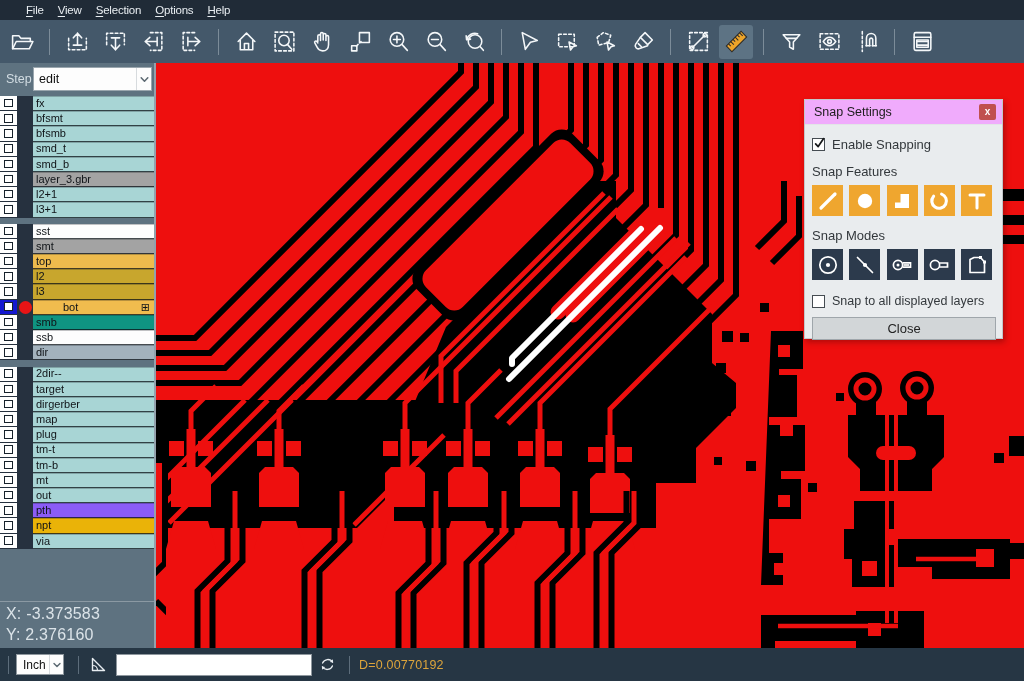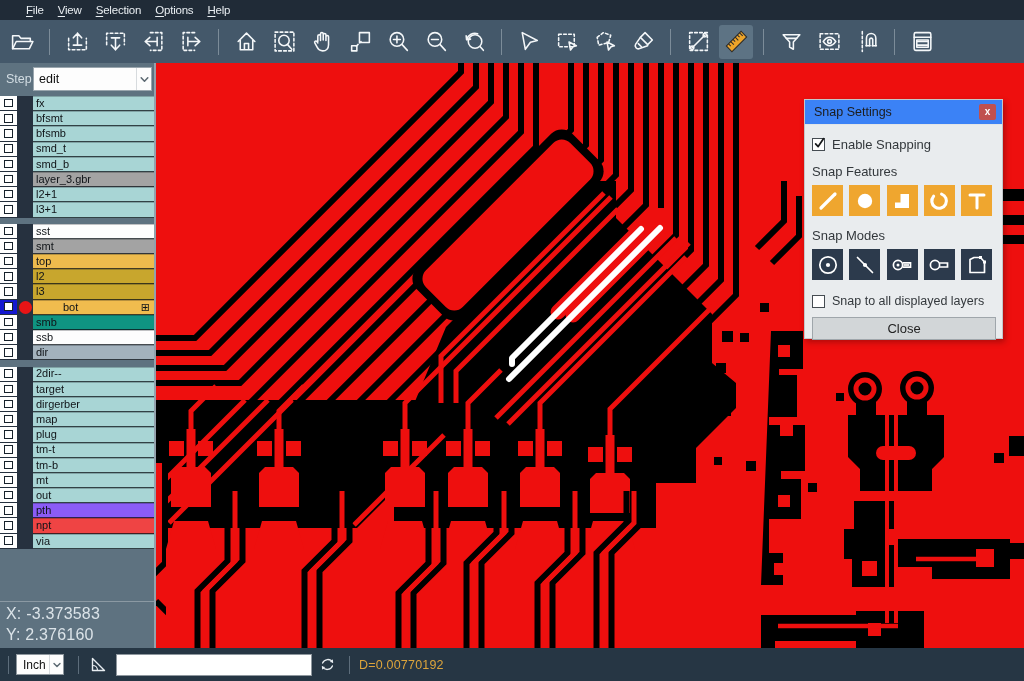--- a/index.html
+++ b/index.html
@@ -57,21 +57,21 @@
   .unit-select .val { font-size:12px; color:#111; margin-left:6px; flex:1; }
   .unit-select .chev { width:14px; height:100%; border-left:1px solid #d7dbde; display:flex; align-items:center; justify-content:center; }
   .angle-icon { margin:0 9px 0 11px; flex:0 0 auto; width:17px; height:17px; }
   .sb-input { width:196px; height:22px; background:#fff; border:1px solid #8e979e; font-size:12px; padding:0 4px; color:#111; flex:0 0 auto; }
   .refresh-icon { margin:0 14px 0 8px; width:15px; height:15px; flex:0 0 auto; }
   .d-value { color:#dca43b; font-size:12.5px; margin-left:9px; letter-spacing:.2px; }
 
   
   .dialog { position:absolute; left:804px; top:99px; width:199px; height:240px; background:#e9ecee;
             border:1px solid #c3c7ca; box-shadow:2px 3px 6px rgba(0,0,0,.28); }
-  .dlg-title { height:25px; background:#3b82f6; border-bottom:1px solid #e2e5e7; display:flex; align-items:center; position:relative; }
+  .dlg-title { height:25px; background:#f0abfc; border-bottom:1px solid #e2e5e7; display:flex; align-items:center; position:relative; }
   .dlg-title .t { font-size:12.5px; color:#1c1c1c; margin-left:9px; }
   .dlg-close { position:absolute; right:6px; top:4px; width:17px; height:16px; background:#c0504f; border-radius:2px;
                color:#fff; font-size:10px; line-height:15px; text-align:center; font-weight:bold; }
   .dlg-body { padding:12px 7px 0 7px; }
   .chk-row { display:flex; align-items:center; margin-bottom:2px; }
   .chk-box { width:13px; height:13px; background:#fff; border:1.4px solid #454c52; position:relative; flex:0 0 auto; }
   .chk-box svg { position:absolute; left:0px; top:-2px; width:13px; height:13px; }
   .chk-lbl { font-size:13px; color:#33383c; margin-left:7px; }
   .dlg-section { font-size:13px; color:#33383c; margin:12px 0 6px 0; }
   .btn-row { display:flex; gap:6.3px; }
@@ -574,21 +574,21 @@
           <span class="cb-box"></span>
         </div>
         <div class="gut"></div>
         <div class="lbl" style="background: #8b5cf6;">pth</div>
       </div>
       <div class="lrow">
         <div class="cb-cell">
           <span class="cb-box"></span>
         </div>
         <div class="gut"></div>
-        <div class="lbl" style="background: #ef4444;">npt</div>
+        <div class="lbl" style="background: #eab308;">npt</div>
       </div>
       <div class="lrow">
         <div class="cb-cell">
           <span class="cb-box"></span>
         </div>
         <div class="gut"></div>
         <div class="lbl" style="background: rgb(168, 213, 213);">via</div>
       </div>
     </div>
   <div class="xy-panel">

